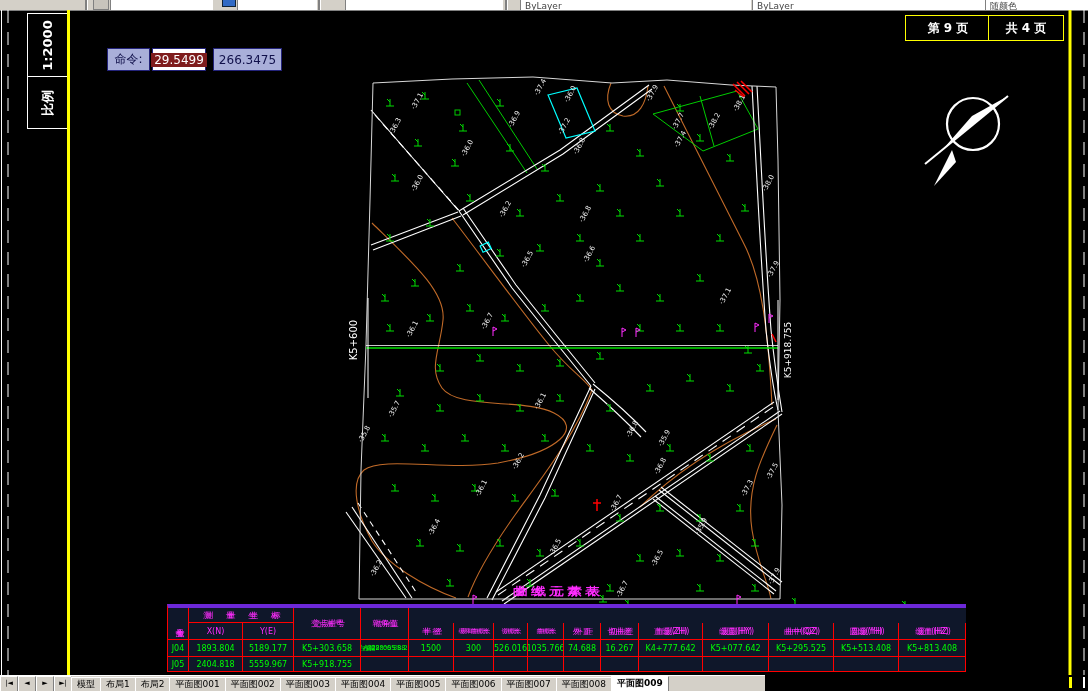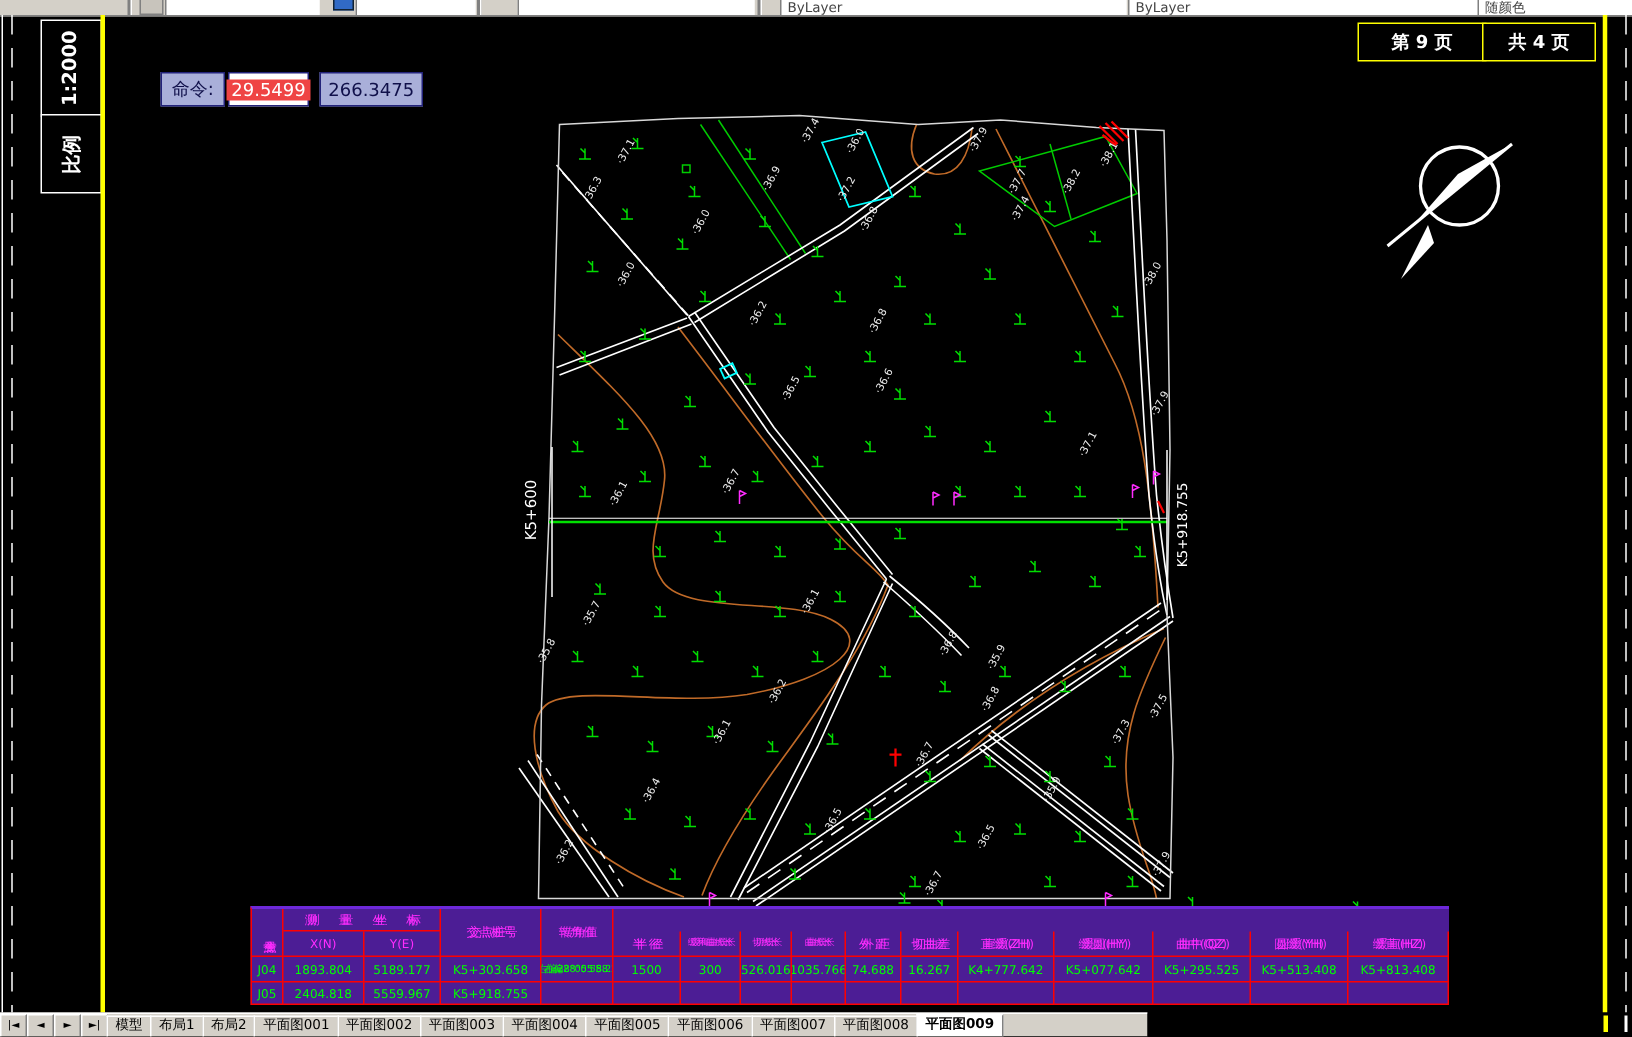--- a/index.html
+++ b/index.html
@@ -18,26 +18,26 @@
   .pagebox{position:absolute;top:15px;height:24px;border:1px solid #ffff00;color:#fff;
            font-size:12px;font-weight:bold;text-align:center;line-height:24px;background:#000;}
   .scalebox{position:absolute;left:27px;width:39px;border:1px solid #fff;background:#000;
             display:flex;align-items:center;justify-content:center;}
   .scalebox span{transform:rotate(-90deg);white-space:nowrap;color:#fff;
                  font-size:13px;font-weight:bold;}
   
   .cmd{position:absolute;top:48px;height:21px;border:1px solid #23237a;background:#a9afd9;
        color:#10104a;font-size:12px;display:flex;align-items:center;justify-content:center;}
   #cmd-val1{background:#fff;}
-  #cmd-val1 span{background:#ef4444;color:#fff;padding:0 3px;}
+  #cmd-val1 span{background:#7f1d1d;color:#fff;padding:0 3px;}
   
   #curve-table{position:absolute;left:167px;top:604px;width:798px;height:64px;
-               display:grid;border-left:1px solid #ff0000;border-top:2px solid #6d28d9;
+               display:grid;border-left:1px solid #ff0000;border-top:4px solid #6d28d9;
                grid-template-columns:21px 54px 51px 67px 48px 45px 40px 34px 36px 37px 38px 64px 66px 65px 65px 67px;
-               grid-template-rows:15px 17px 17px 15px;background:#4c1d95;}
+               grid-template-rows:15px 17px 17px 15px;background:#0f172a;}
   .tc{border-right:1px solid #ff0000;border-bottom:1px solid #ff0000;display:flex;
       align-items:center;justify-content:center;overflow:hidden;white-space:nowrap;}
   .hm{color:#ff2cff;font-size:8px;}
   .hm.sp{letter-spacing:6px;padding-left:6px;}
   .dblm{text-shadow:2px 0 0 currentColor;}
   .gv{color:#00ff00;font-size:8px;}
   .tiny{font-size:6px;white-space:normal;text-align:center;line-height:6px;}
   .vert{writing-mode:vertical-lr;font-size:7px;line-height:7px;letter-spacing:0;}
   .dblg{text-shadow:4px 0 0 currentColor;font-size:6.5px;}
   #table-title{position:absolute;left:448px;top:584px;width:220px;text-align:center;
@@ -344,20 +344,21 @@
     <text class="station" x="791" y="350" font-size="9" text-anchor="middle" transform="rotate(-90 791 350)">K5+918.755</text>
 
     <g>
       <circle cx="973" cy="124" r="26" stroke="#fff" stroke-width="2.2" fill="none"></circle>
       <line x1="925" y1="164" x2="1008" y2="96" stroke="#fff" stroke-width="2"></line>
       <polygon points="1008,96 944,148 972,116" fill="#fff"></polygon>
       <polygon points="952,150 934,186 956,162" fill="#fff"></polygon>
     </g>
   </svg>
 
+  <div id="table-title">曲线元素表</div>
 
   <div id="curve-table">
     <div class="tc hm vert dblm" style="grid-column:1;grid-row:1/3">交点号</div>
     <div class="tc hm sp dblm" style="grid-column:2/4;grid-row:1">测 量 坐 标</div>
     <div class="tc hm" style="grid-column:2;grid-row:2">X(N)</div>
     <div class="tc hm" style="grid-column:3;grid-row:2">Y(E)</div>
     <div class="tc hm dblm" style="grid-column:4;grid-row:1/3">交点桩号</div>
     <div class="tc hm dblm" style="grid-column:5;grid-row:1/3">转角值</div>
     <div class="tc hm dblm" style="grid-column:6;grid-row:2">半 径</div>
     <div class="tc hm tiny dblm" style="grid-column:7;grid-row:2">缓和曲线长</div>

